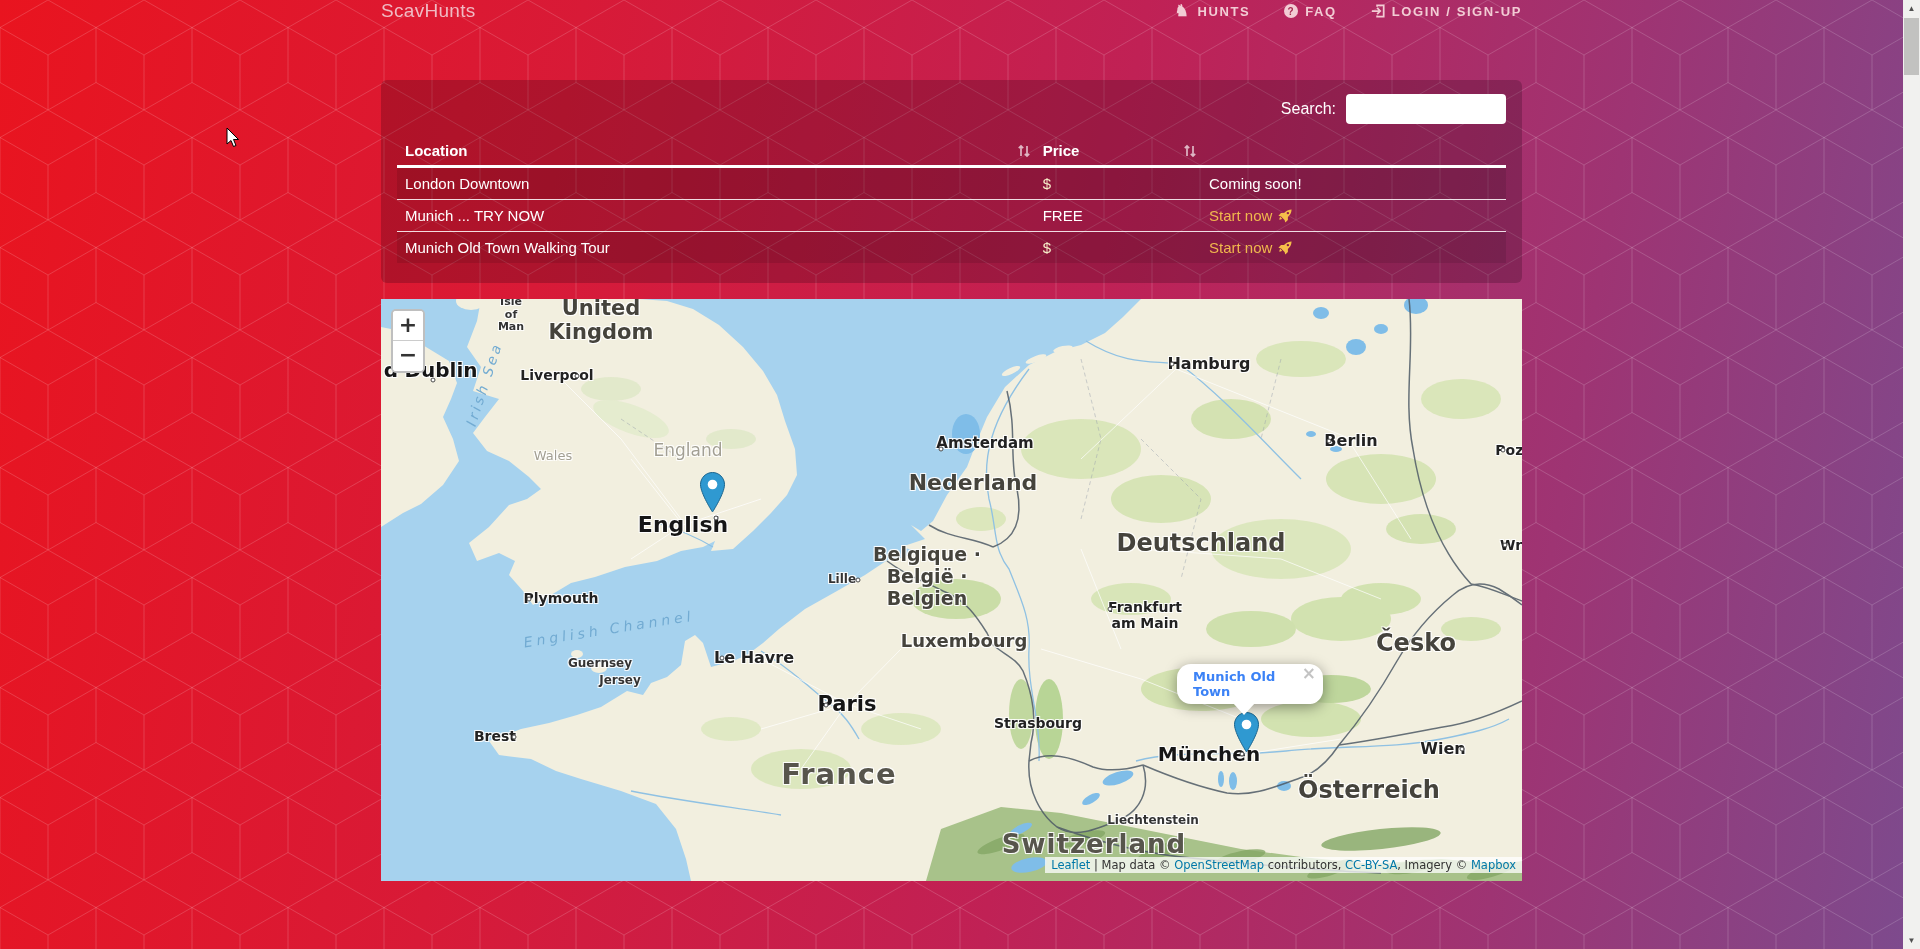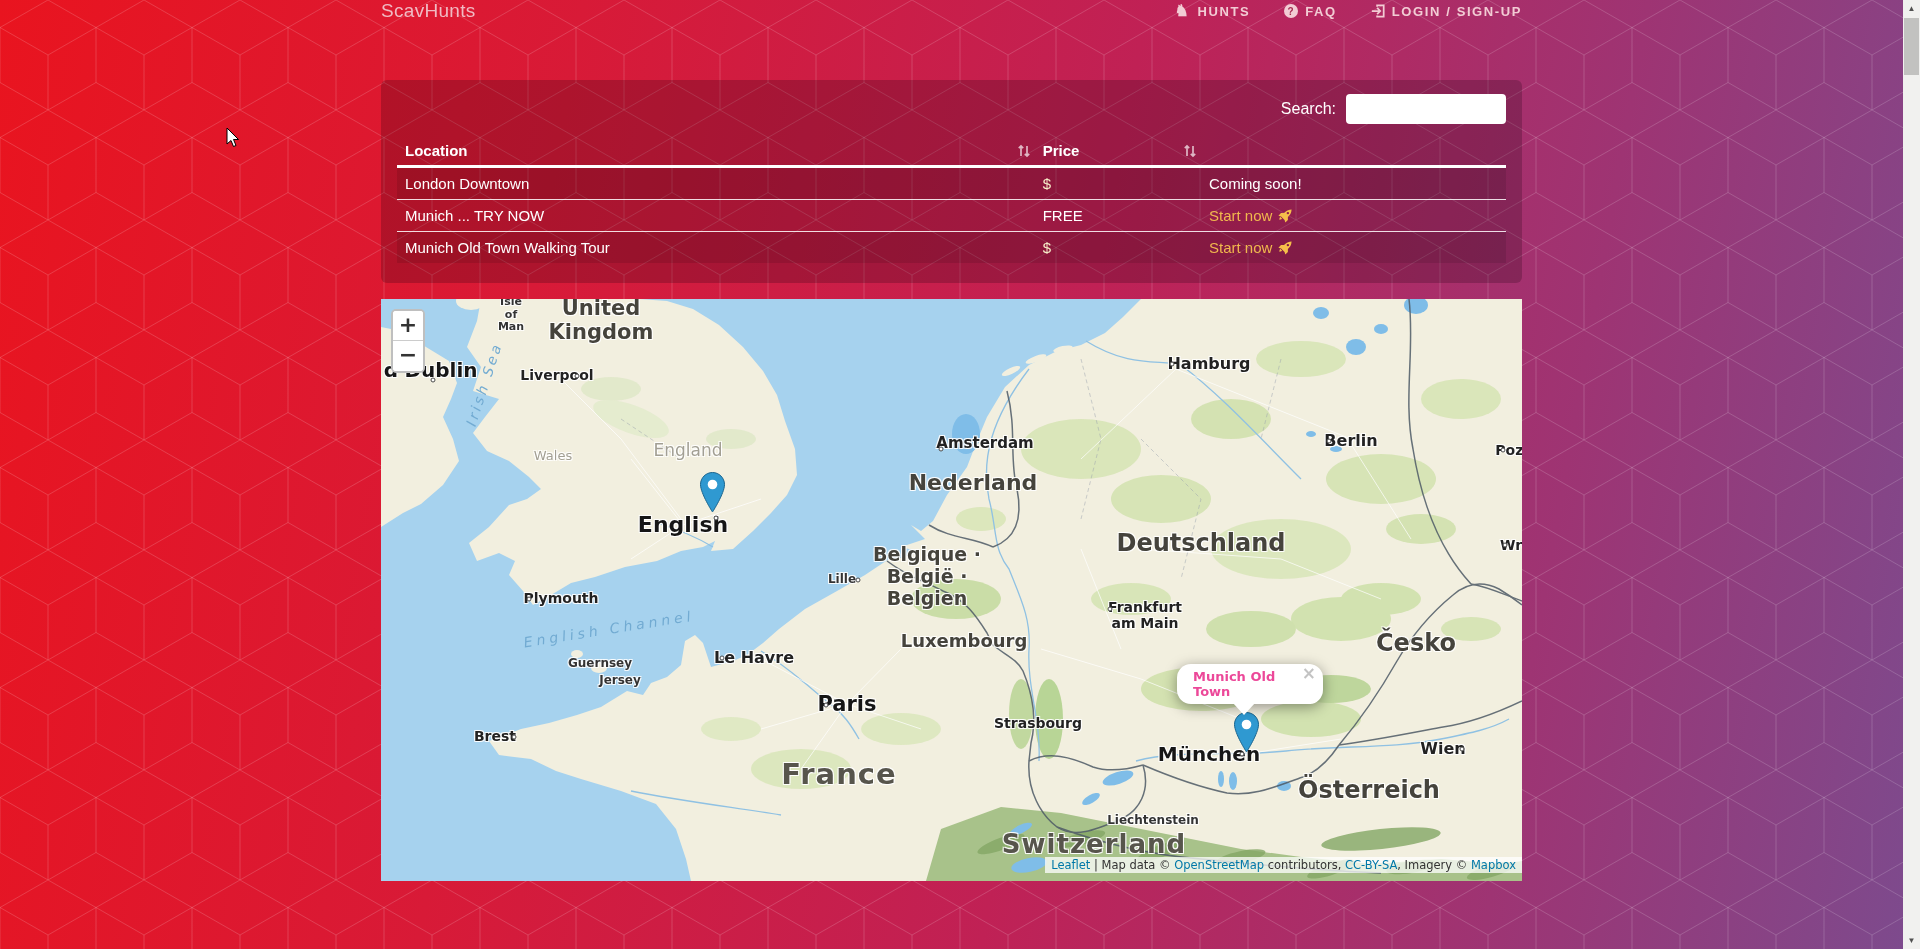--- a/index.html
+++ b/index.html
@@ -63,21 +63,21 @@
   .map-dot { position:absolute; width:5px; height:5px; border-radius:50%; background:#fff; border:1.5px solid #4a4a4a;
              transform:translate(-50%,-50%); }
   .map-marker { position:absolute; width:25px; height:41px; }
   .zoomctrl { position:absolute; left:10px; top:10px; width:34px; border:2px solid rgba(0,0,0,.25); border-radius:5px;
               overflow:hidden; background:#fff; }
   .zoom-btn { display:block; width:30px; height:30px; background:#fff; color:#333; font-size:22px; font-weight:bold;
               text-align:center; line-height:28px; text-decoration:none; }
   .zoom-btn:first-child { border-bottom:1px solid #ccc; }
   .popup { position:absolute; left:796px; top:365px; width:146px; height:40px; background:#fff; border-radius:14px;
            box-shadow:0 3px 14px rgba(0,0,0,.4); display:flex; align-items:center; justify-content:center; }
-  .popup-title { font-size:13px; font-weight:bold; color:#ec4899; padding-right:8px;margin-left:16px; }
+  .popup-title { font-size:13px; font-weight:bold; color:#3b82f6; padding-right:8px;margin-left:16px; }
   .popup-close { position:absolute; right:7px; top:1px; color:#c3c3c3; font-size:17px; font-weight:bold;
                  text-decoration:none; line-height:17px; }
   .popup-tail { position:absolute; left:852px; top:404px; width:0; height:0;
                 border-left:11px solid transparent; border-right:11px solid transparent; border-top:12px solid #fff; }
   .attribution { position:absolute; right:0; bottom:8px; background:rgba(255,255,255,.75); padding:1px 6px;
                  font-size:11.5px; color:#333; }
   .attr-link { color:#0078A8; text-decoration:none; }
 
   
   .scrollbar { position:absolute; right:0; top:0; width:17px; height:949px; background:#f1f1ef; }

